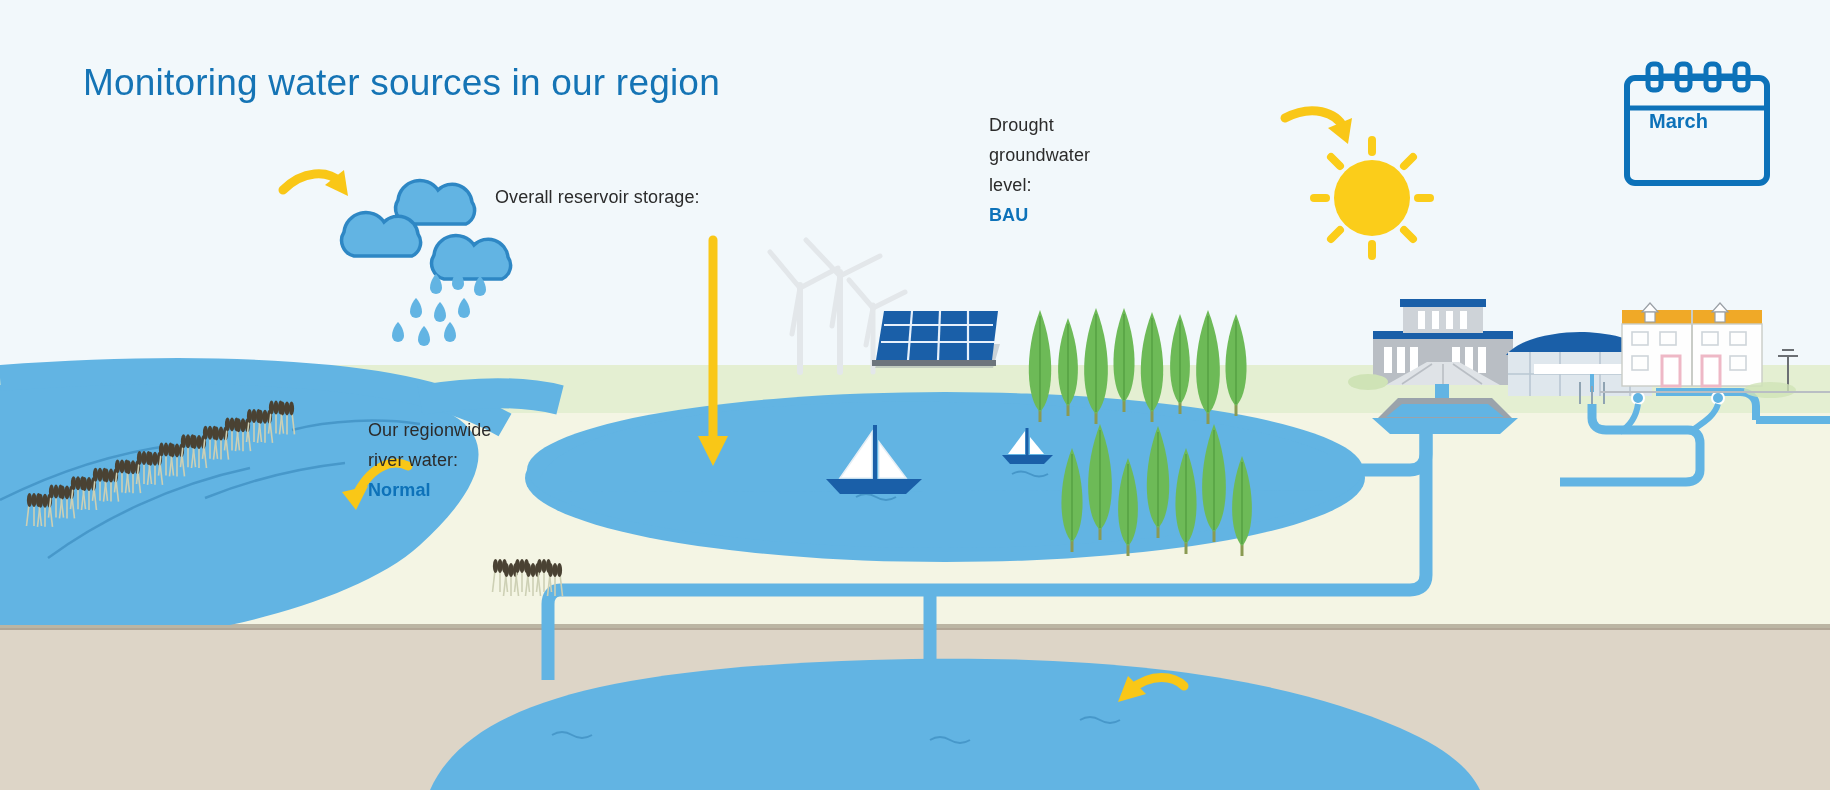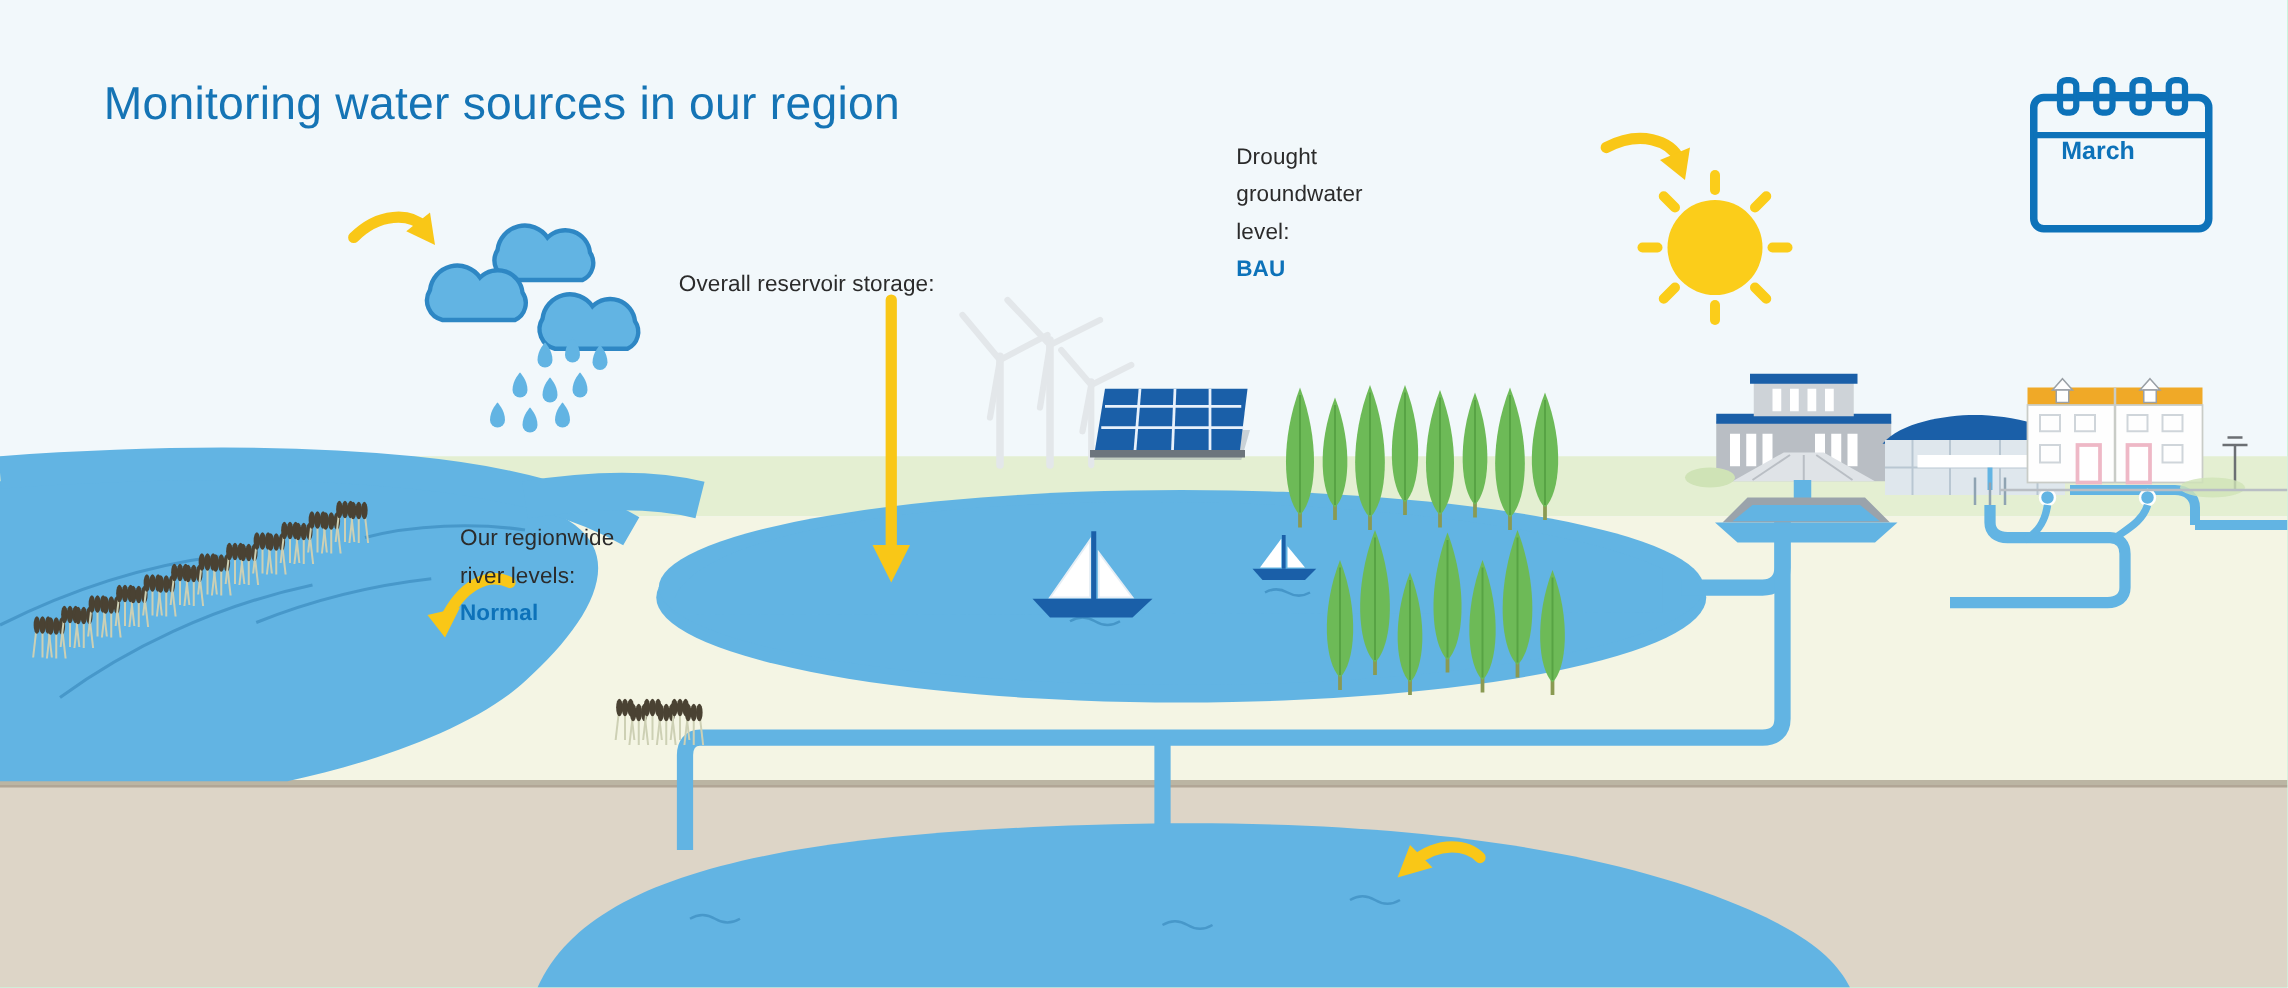--- a/index.html
+++ b/index.html
@@ -1,24 +1,24 @@
 <!DOCTYPE html>
 <html><head>
 <meta charset="utf-8">
 <style>
   html,body{margin:0;padding:0;}
   body{width:1830px;height:790px;overflow:hidden;font-family:"Liberation Sans",sans-serif;background:#f2f8fb;}
-  #stage{position:relative;width:1830px;height:790px;overflow:hidden;background:#86efac;}
+  #stage{position:relative;width:1830px;height:790px;overflow:hidden;background:#fef9c3;}
   svg.layer{position:absolute;left:0;top:0;width:1830px;height:790px;}
   .lbl{position:absolute;color:#2b2b2b;font-size:18px;line-height:30px;letter-spacing:.1px;}
   .lbl b{color:#0d72b9;font-weight:bold;display:block;}
   .inline b{display:inline;}
   #title{position:absolute;left:83px;top:62px;font-size:37px;color:#1574b5;letter-spacing:.2px;}
   #l-rain{left:83px;top:208px;}
-  #l-res{left:495px;top:212px;margin-left:48px;}
+  #l-res{left:495px;top:182px;}
   #l-drought{left:989px;top:110px;}
   #l-river{left:368px;top:415px;}
   #l-gw{left:1016px;top:574px;}
   #cal-text{position:absolute;left:1649px;top:110px;font-size:20px;font-weight:bold;color:#0d72b9;text-align:right;}
 </style>
 </head>
 <body>
 
 <div id="stage">
 
@@ -551,19 +551,19 @@
 
   <div class="lbl" id="l-drought">
     <span>Drought</span><br>
     <span>groundwater</span><br>
     <span>level:</span>
     <b>BAU</b>
   </div>
 
   <div class="lbl" id="l-river">
     <span>Our regionwide</span><br>
-    <span>river levels:</span>
+    <span>river water:</span>
     <b>Normal</b>
   </div>
 
 
   <div id="cal-text">March</div>
 </div>
 
 </body></html>

